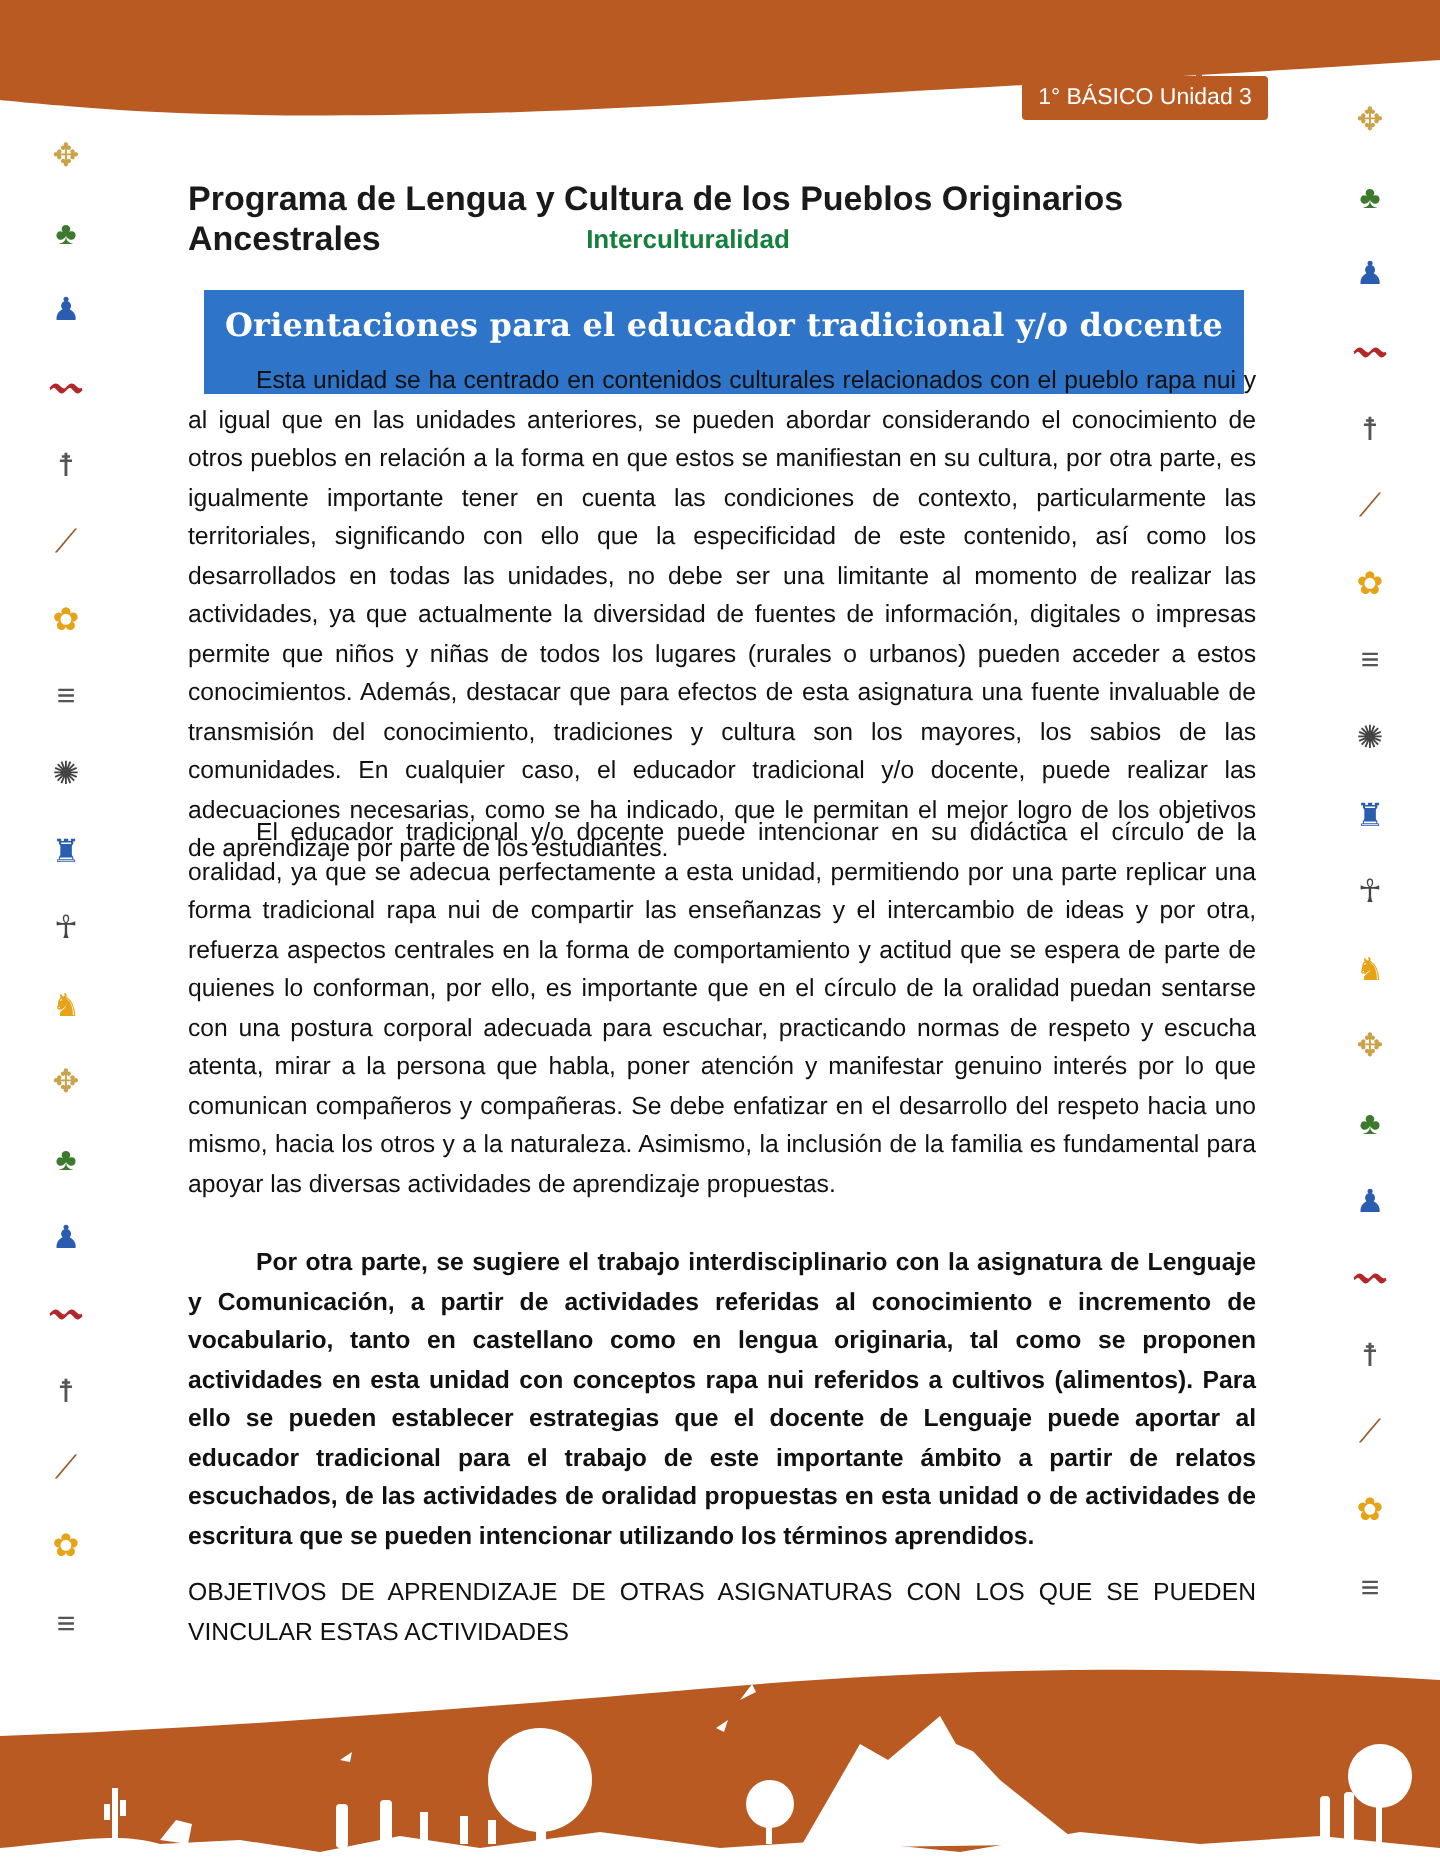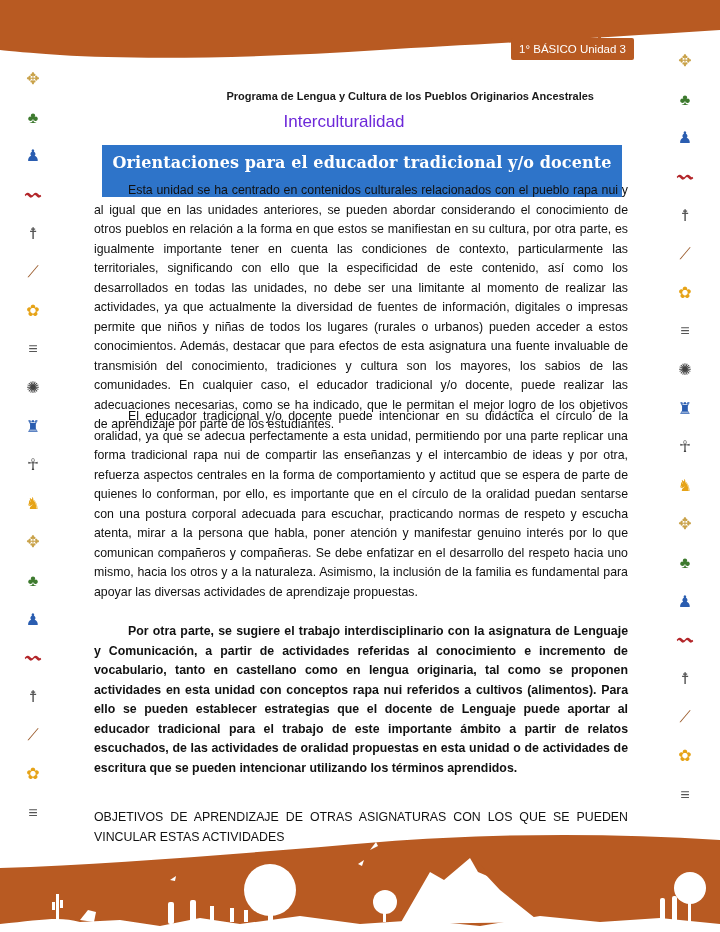--- a/index.html
+++ b/index.html
@@ -19,42 +19,42 @@
   .badge-stem { position: absolute; left: 598px; top: 30px; width: 3px; height: 9px; background: #b85a22; }
   .side-col { position: absolute; top: 60px; width: 30px; }
   .side-col.left { left: 18px; }
   .side-col.right { left: 670px; top: 42px; }
   .side-icon {
     width: 30px; height: 38.6px; display: flex; align-items: center; justify-content: center;
     font-size: 16px; line-height: 1;
   }
   .program-title {
     position: absolute; left: 94px; top: 90px; width: 500px;
-    font-size: 11px; font-weight: bold; color: #1a1a1a; text-align: right;
+    font-size: 17px; font-weight: bold; color: #1a1a1a;
   }
   .program-sub {
     position: absolute; left: 94px; top: 112px; width: 500px; text-align: center;
-    font-size: 17px; font-weight: normal; color: #6d28d9;
+    font-size: 13px; font-weight: bold; color: #15803d;
   }
   .section-banner {
     position: absolute; left: 102px; top: 145px; width: 520px; height: 52px;
     background: #2e74c9; color: #ffffff;
     font-family: "DejaVu Serif", serif; font-weight: bold; font-size: 16px;
     line-height: 36px; text-align: center; letter-spacing: 0.1px;
   }
   .body-text {
     position: absolute; left: 94px; width: 534px;
     font-size: 12.35px; line-height: 19.5px; text-align: justify; color: #111;
     font-family: "Liberation Sans", sans-serif;
   }
   .body-text p { margin: 0; text-indent: 34px; }
   #p1 { top: 181px; }
   #p2 { top: 407px; }
   #p3 { top: 622px; font-weight: bold; }
-  #p4 { top: 787px; margin-top: 21px; }
+  #p4 { top: 787px; }
   #p4 p { text-indent: 0; }
   .bottom-band { position: absolute; left: 0; top: 820px; width: 720px; height: 112px; }
 </style>
 </head>
 <body>
 
 <svg class="top-band" viewBox="0 0 720 70" preserveAspectRatio="none">
   <path d="M0,0 H720 V30 C600,38 480,44 380,50 C260,58 140,60 60,55 C30,53 10,51 0,50 Z" fill="#b85a22"></path>
 </svg>
 <div class="badge-stem"></div>

